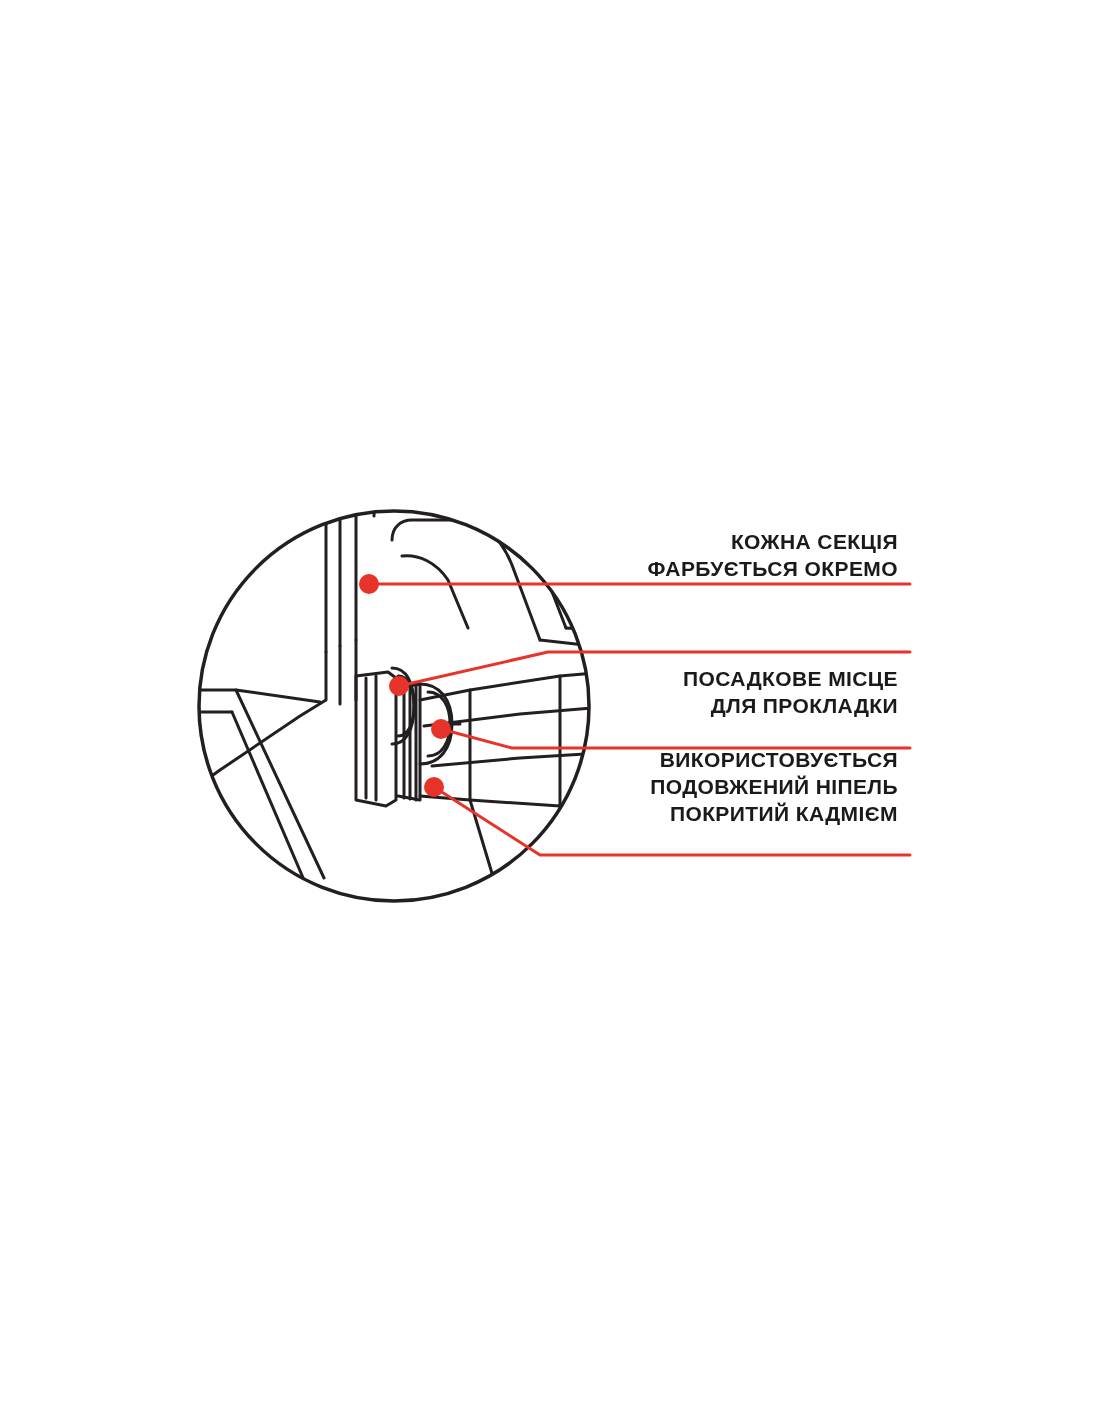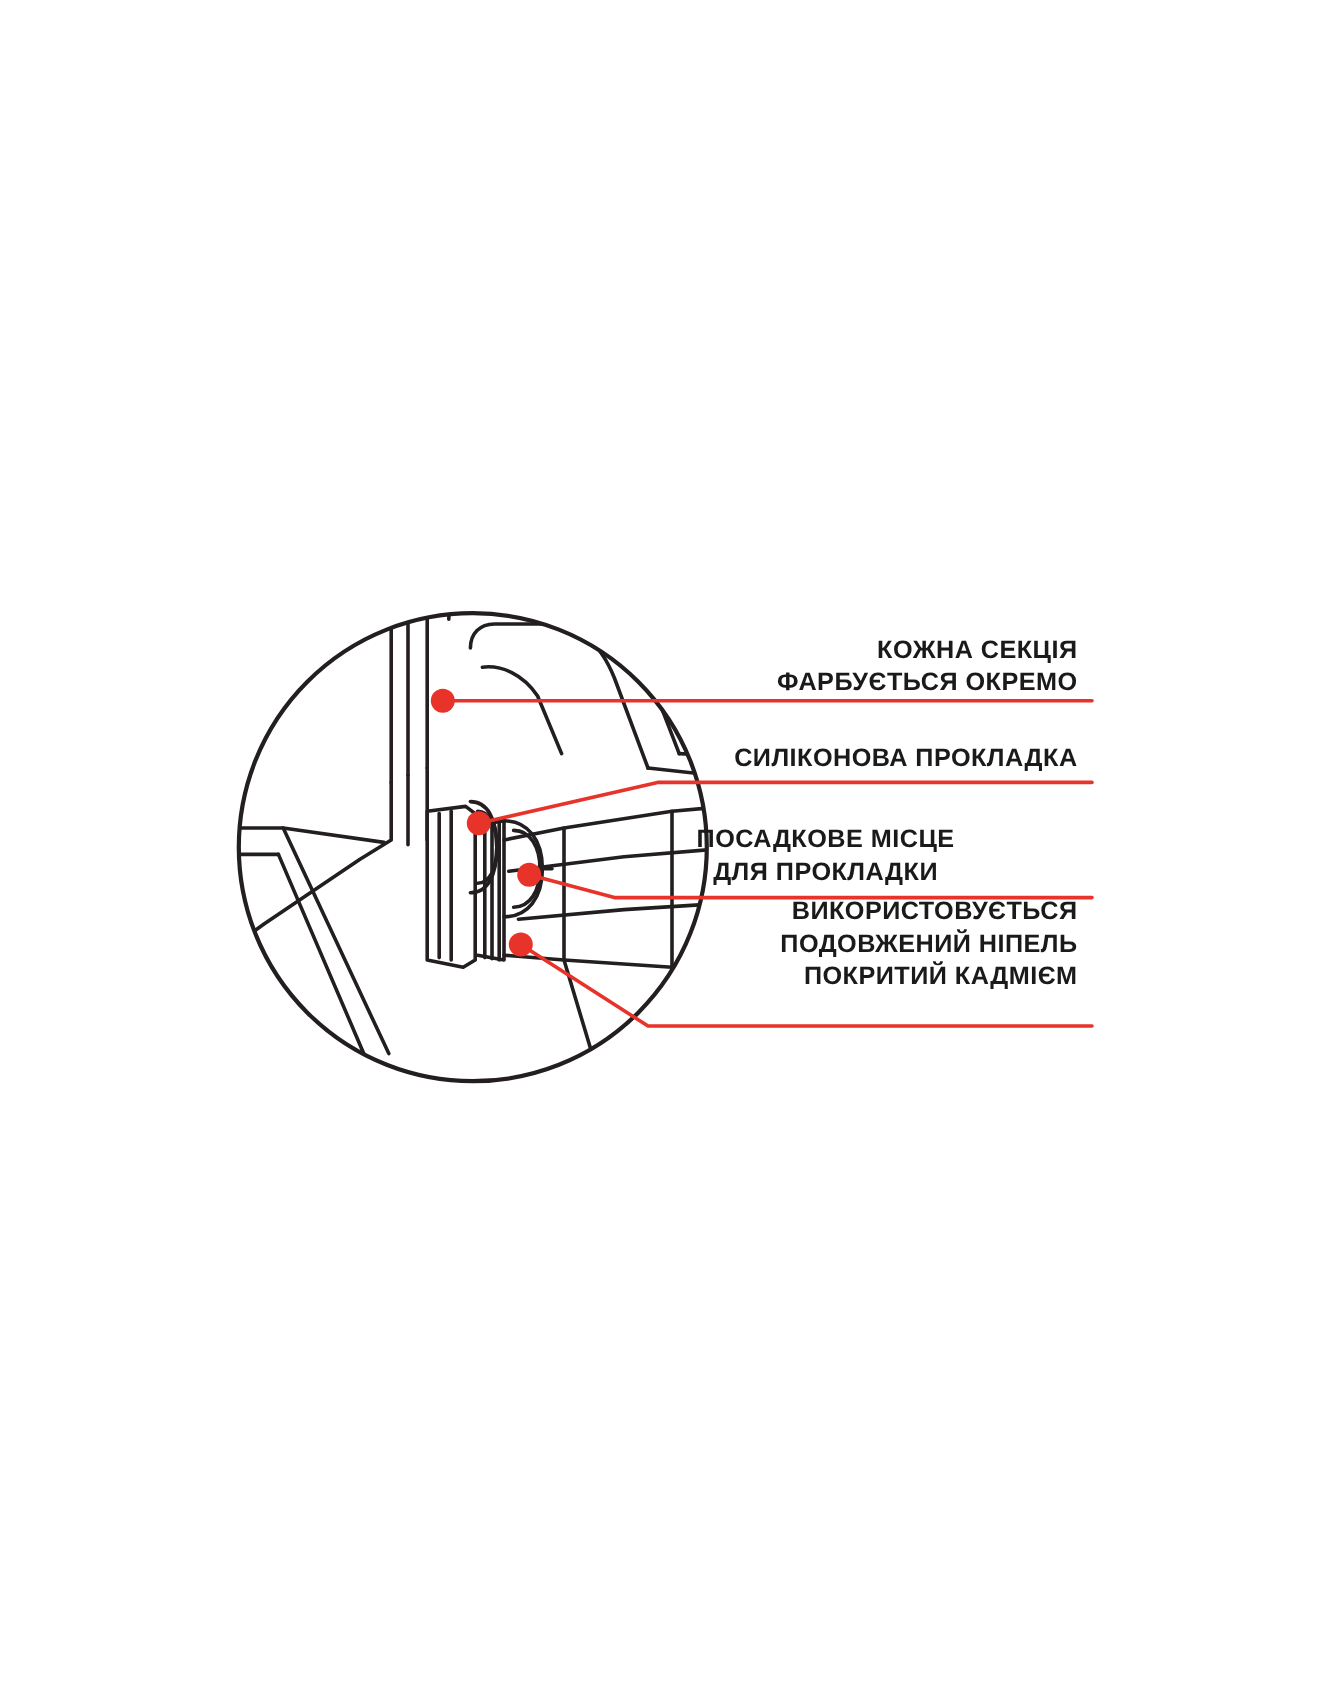--- a/index.html
+++ b/index.html
@@ -29,21 +29,21 @@
     font-family: "Liberation Sans", sans-serif;
     font-weight: 700;
     font-size: 21px;
     line-height: 27px;
     letter-spacing: 0.4px;
     white-space: pre-line;
     text-transform: uppercase;
   }
   #label-1 { right: 186px; top: 528px; width: 420px; }
   #label-2 { right: 186px; top: 618px; width: 460px; }
-  #label-3 { right: 186px; top: 686px; width: 420px; text-align: center; }
+  #label-3 { right: 186px; top: 665px; width: 420px; }
   #label-4 { right: 186px; top: 746px; width: 460px; }
 </style>
 </head>
 <body>
 
 <div id="diagram-root">
 
   <svg width="1100" height="1422" viewBox="0 0 1100 1422" xmlns="http://www.w3.org/2000/svg">
     <defs>
       <clipPath id="lensClip">
@@ -119,21 +119,20 @@
       <circle cx="399" cy="686" r="10"></circle>
       <circle cx="441" cy="729" r="10"></circle>
       <circle cx="434" cy="787" r="10"></circle>
     </g>
   </svg>
 
   
   <div class="callout-label" id="label-1">КОЖНА СЕКЦІЯ
 ФАРБУЄТЬСЯ ОКРЕМО</div>
 
-  <div class="callout-label" id="label-2">СИЛІКОНОВА ПРОКЛАДКА</div>
 
   <div class="callout-label" id="label-3">ПОСАДКОВЕ МІСЦЕ
 ДЛЯ ПРОКЛАДКИ</div>
 
   <div class="callout-label" id="label-4">ВИКОРИСТОВУЄТЬСЯ
 ПОДОВЖЕНИЙ НІПЕЛЬ
 ПОКРИТИЙ КАДМІЄМ</div>
 
 </div>
 

